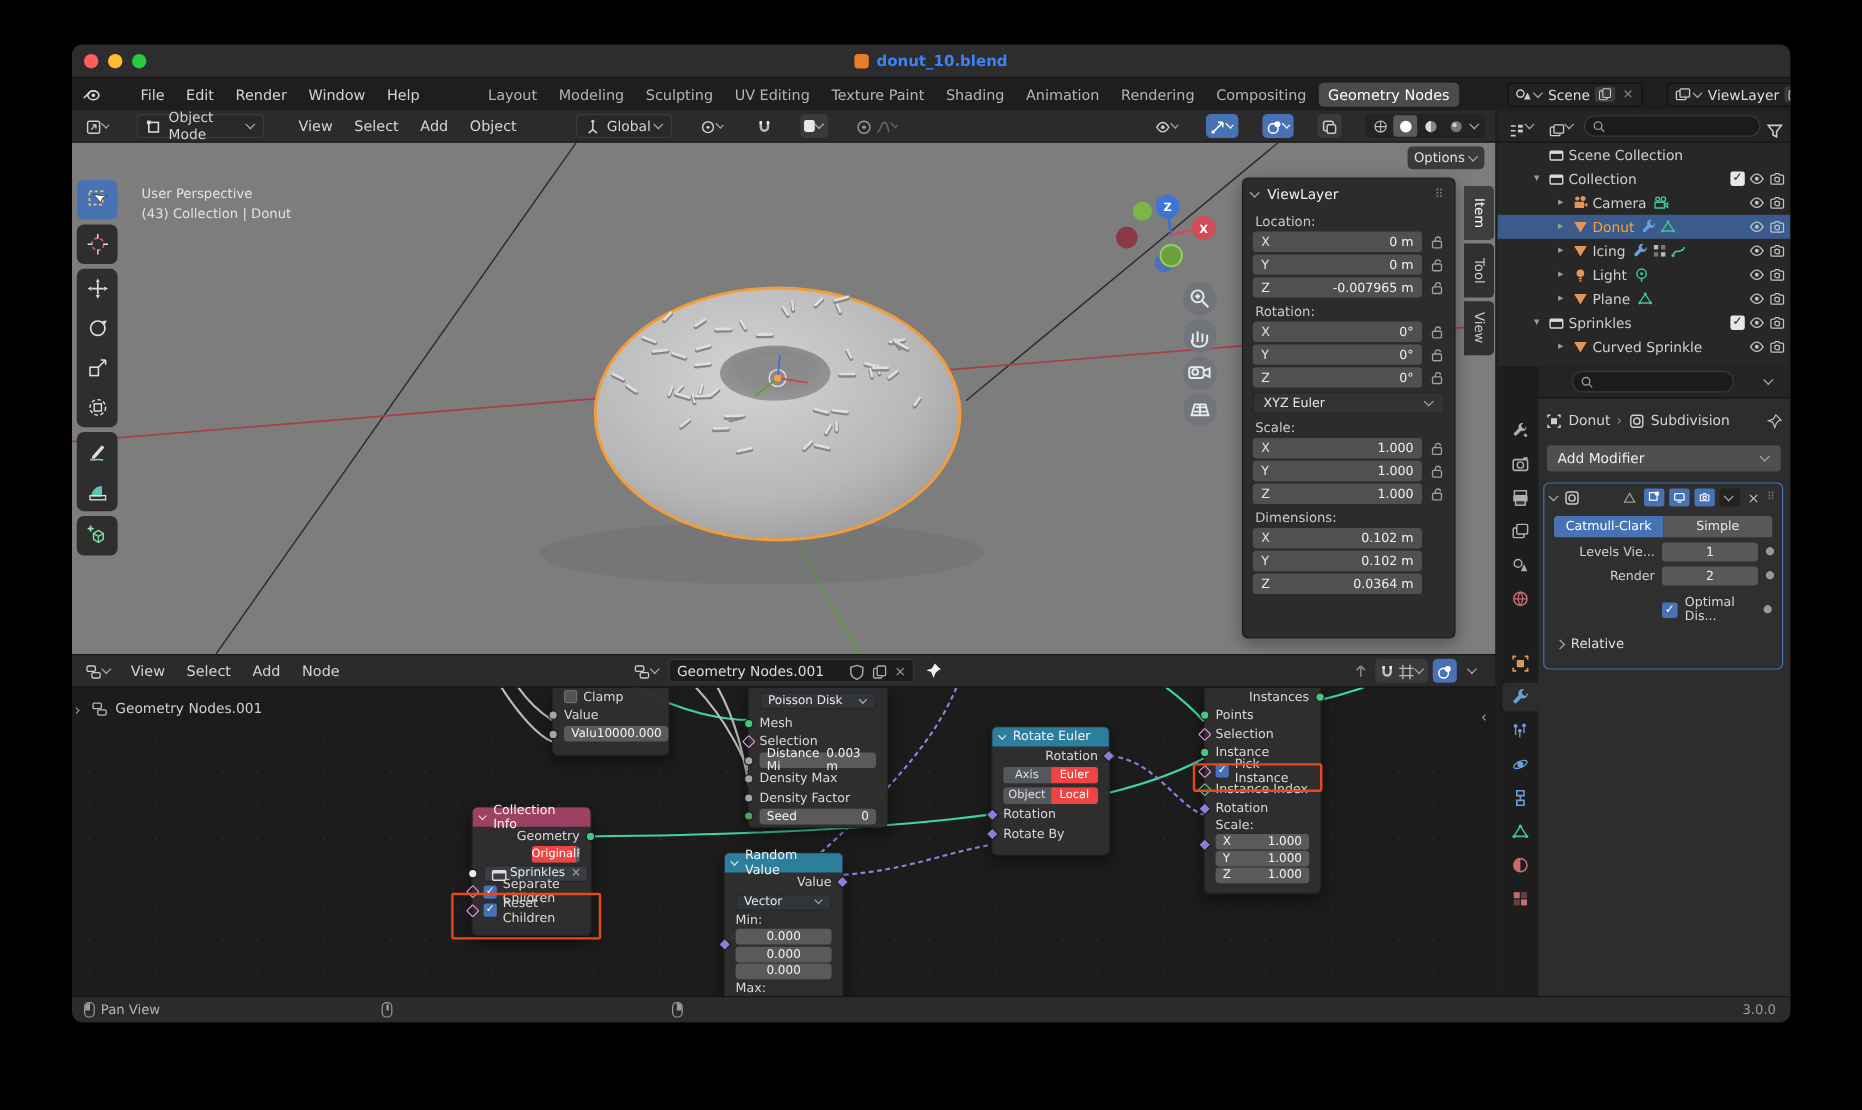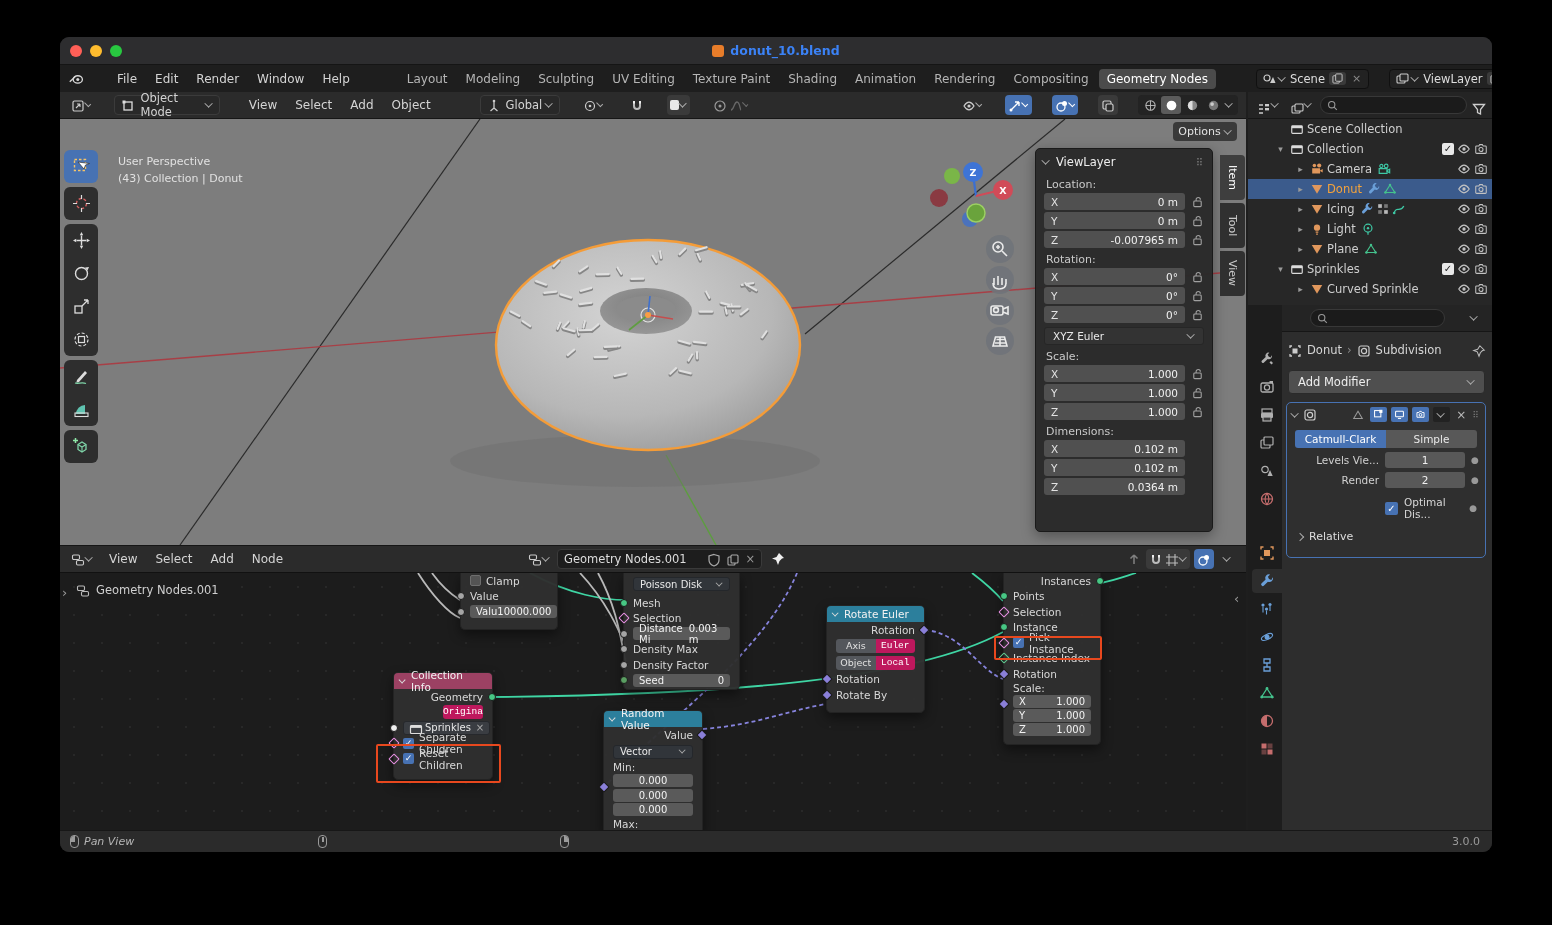--- a/index.html
+++ b/index.html
@@ -81,21 +81,21 @@
 .sk.r.dia{transform:translate(-50%,-50%) rotate(45deg);}
 .sk.purple{background:#8a7fd8;}
 .sk.hpink{background:transparent;border:1.5px solid #e58ee0;}
 .sk.hgreen{background:transparent;border:1.5px solid #5fc98f;}
 .nf{flex:1;background:#5a5a5a;border-radius:3px;height:13px;display:flex;align-items:center;padding:0 6px;font-size:10px;color:#f2f2f2;}
 .nf .lbl{margin-right:auto;}
 .nd{flex:1;background:#31353a;border:1px solid #24272b;border-radius:3px;height:14px;display:flex;align-items:center;padding:0 6px;font-size:10px;color:#e8e8e8;}
 .nd .chev{margin-left:auto;width:5px;height:5px;}
 .nseg{display:flex;flex:1;height:14px;border-radius:3px;overflow:hidden;}
 .nseg span{flex:1;text-align:center;font-size:9.5px;line-height:14px;background:#54575c;color:#e0e0e0;}
-.nseg span.active{background:#be185d;color:#fff;font-family:Liberation Mono, monospace;}
+.nseg span.active{background:#ef4444;color:#fff;}
 .ncb{width:11px;height:11px;background:#4772b3;border-radius:2px;color:#fff;font-size:9px;line-height:11px;text-align:center;flex:0 0 auto;}
 .ncb::after{content:"✓";}
 .ncb.off{background:#545454;border:1px solid #6e6e6e;}
 .ncb.off::after{content:"";}
 .ncoll{flex:1;background:#3a3d42;border:1px solid #26282c;border-radius:3px;height:14px;display:flex;gap:5px;align-items:center;padding:0 5px;font-size:10px;color:#e8e8e8;}
 .ncoll .xbtn{margin-left:auto;color:#aaa;}
 .annot{position:absolute;border:2.5px solid #e8481e;border-radius:2px;z-index:4;}
 .nlabel{font-size:10.5px;}
 
 .outliner{position:absolute;left:1188px;top:55px;width:244px;height:213px;background:#272727;}
@@ -135,21 +135,21 @@
 .mrow .dotdec{width:6px;color:#999;font-size:9px;}
 .mchk{display:flex;align-items:center;gap:6px;margin:8px 8px 6px 98px;font-size:10.5px;}
 .madv{display:flex;align-items:center;gap:6px;margin:10px 10px;font-size:11px;color:#ddd;}
 
 .statusbar{position:absolute;left:0;top:793px;width:100%;height:22px;background:#2b2b2b;border-top:1px solid #171717;display:flex;align-items:center;font-size:11px;color:#b5b5b5;}
 .mouseic{width:9px;height:13px;border:1.2px solid #9a9a9a;border-radius:4px;position:relative;display:inline-block;}
 .mouseic i{position:absolute;background:#9a9a9a;}
 .mouseic.lft i{left:0;top:0;width:4px;height:6px;border-radius:3px 0 0 0;}
 .mouseic.mid i{left:3px;top:1px;width:2px;height:5px;}
 .mouseic.rgt i{right:0;top:0;width:4px;height:6px;border-radius:0 3px 0 0;}
-.sgrp{display:flex;align-items:center;gap:5px;position:absolute;font-style:italic;}
+.sgrp{display:flex;align-items:center;gap:5px;position:absolute;}
 .version{position:absolute;right:12px;color:#9a9a9a;}
 text{font-family:"DejaVu Sans",sans-serif;}
 </style>
 </head>
 <body>
 
 <div id="win">
 
   <div class="titlebar">
     <div class="lights">

